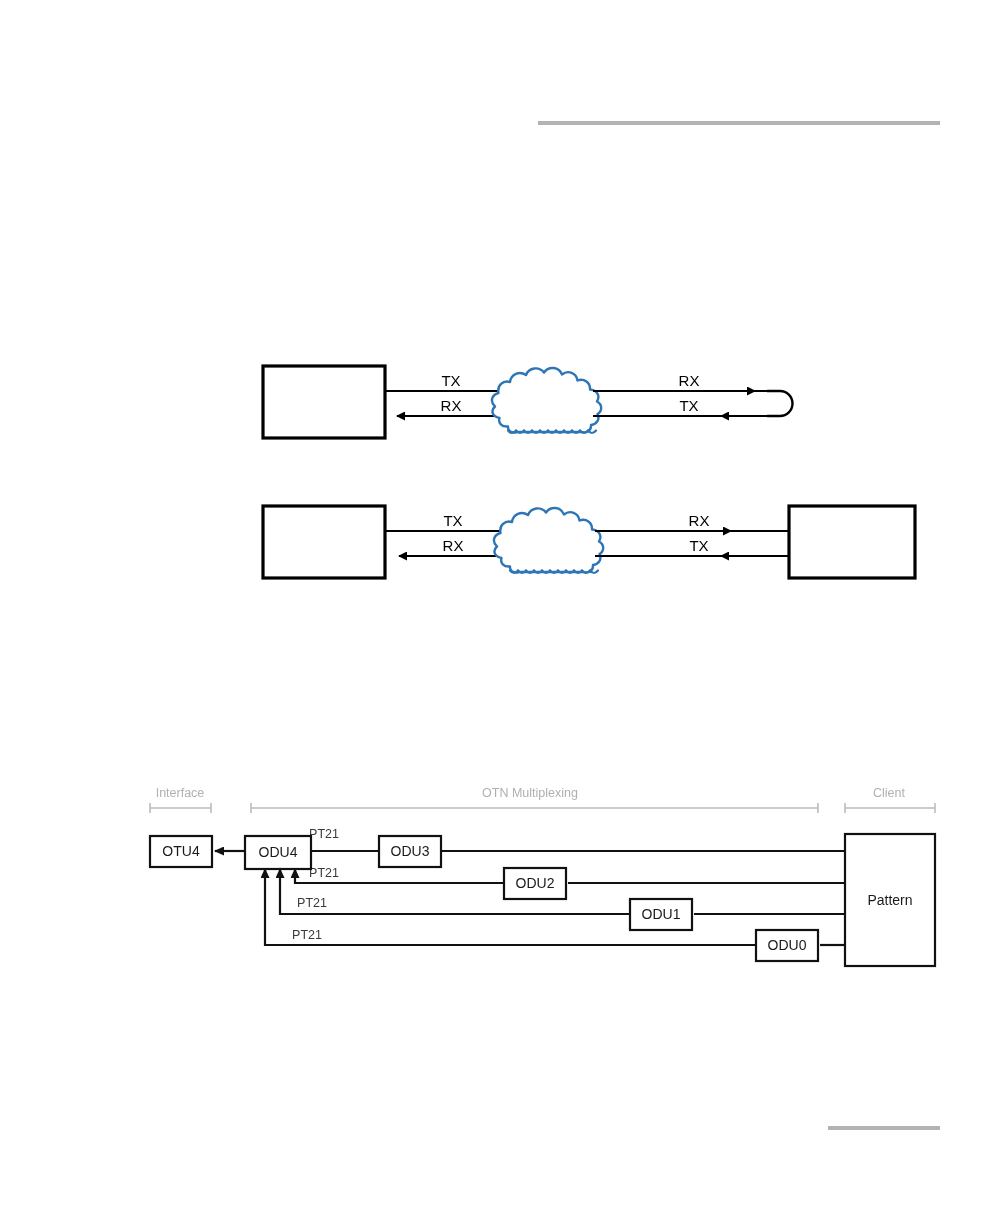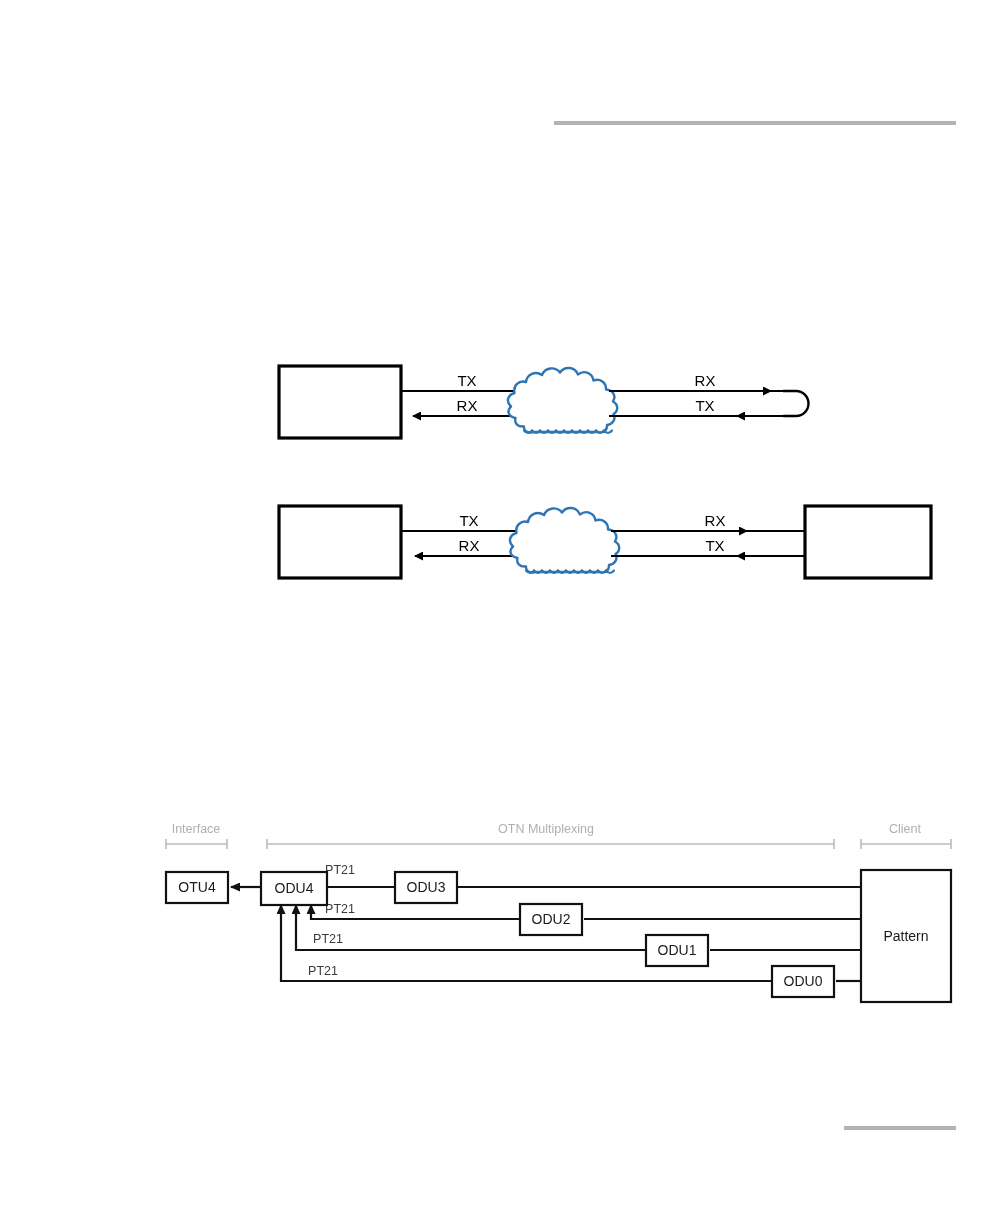--- a/index.html
+++ b/index.html
@@ -9,21 +9,21 @@
   }
   body {
     width: 1008px;
     height: 1224px;
     position: relative;
     font-family: "Liberation Sans", sans-serif;
     overflow: hidden;
   }
   .page {
     position: absolute;
-    left: 16px; top: 0;
+    left: 0; top: 0;
     width: 844px;
     height: 1224px;
   }
   .rule {
     position: absolute;
     background: #b3b3b3;
   }
   .rule-header {
     left: 538px;
     top: 121px;
@@ -52,21 +52,20 @@
     left: 255px;
     top: 490px;
     width: 670px;
     height: 115px;
   }
   .fig-otn {
     left: 132px;
     top: 782px;
     width: 812px;
     height: 192px;
-    margin-top: 36px;
   }
   text {
     font-family: "Liberation Sans", sans-serif;
   }
   .lbl-txrx {
     font-size: 15px;
     fill: #000000;
   }
   .lbl-box {
     font-size: 14px;

